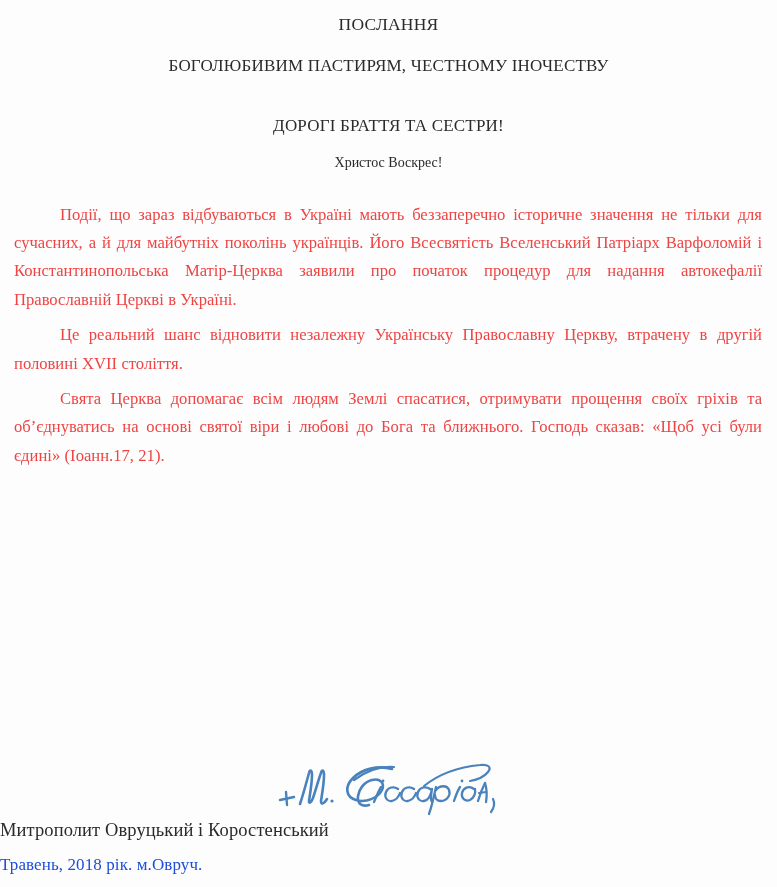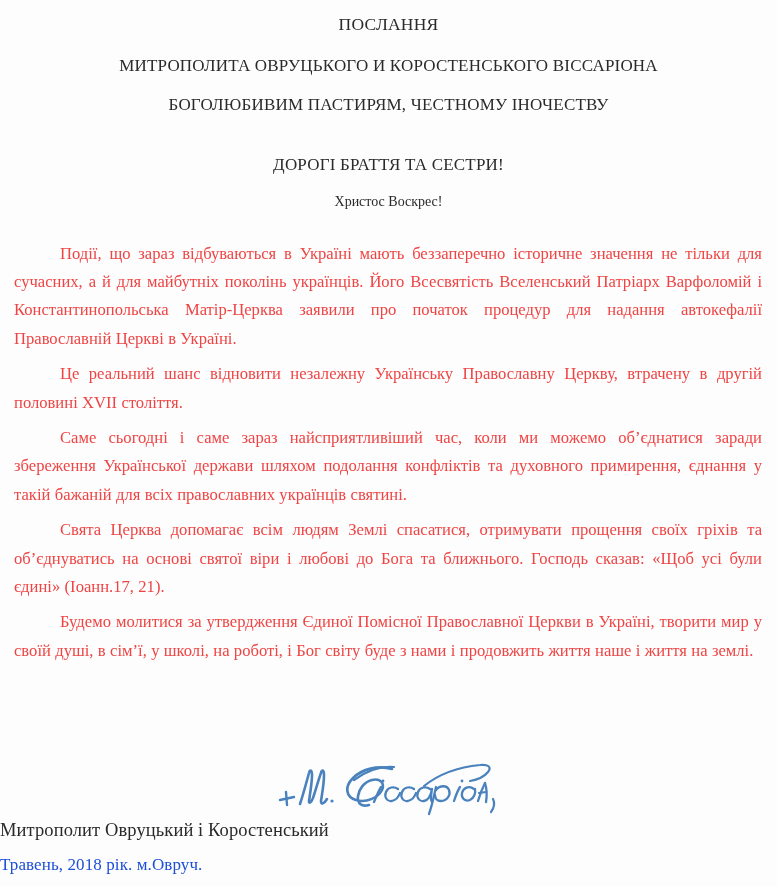--- a/index.html
+++ b/index.html
@@ -105,35 +105,32 @@
     letter-spacing: 0.1px;
   }
 </style>
 </head>
 <body>
 
 <div id="page">
 
   <div class="header">
     <div class="header-line title">ПОСЛАННЯ</div>
-    <div class="header-line sub">МИТРОПОЛИТА ОВРУЦЬКОГО И КОРОСТЕНСЬКОГО ВІССАРІОНА</div>
     <div class="header-line sub">БОГОЛЮБИВИМ ПАСТИРЯМ, ЧЕСТНОМУ ІНОЧЕСТВУ</div>
   </div>
 
   <div class="salutation">
     <div class="greet">ДОРОГІ БРАТТЯ ТА СЕСТРИ!</div>
     <div class="paschal">Христос Воскрес!</div>
   </div>
 
   <div class="body-text">
     <p>Події, що зараз відбуваються в Україні мають беззаперечно історичне значення не тільки для сучасних, а й для майбутніх поколінь українців. Його Всесвятість Вселенський Патріарх Варфоломій і Константинопольська Матір-Церква заявили про початок процедур для надання автокефалії Православній Церкві в Україні.</p>
     <p>Це реальний шанс відновити незалежну Українську Православну Церкву, втрачену в другій половині XVII століття.</p>
-    <p>Саме сьогодні і саме зараз найсприятливіший час, коли ми можемо об’єднатися заради збереження Української держави шляхом подолання конфліктів та духовного примирення, єднання у такій бажаній для всіх православних українців святині.</p>
     <p>Свята Церква допомагає всім людям Землі спасатися, отримувати прощення своїх гріхів та об’єднуватись на основі святої віри і любові до Бога та ближнього. Господь сказав: «Щоб усі були єдині» (Іоанн.17, 21).</p>
-    <p>Будемо молитися за утвердження Єдиної Помісної Православної Церкви в Україні, творити мир у своїй душі, в сім’ї, у школі, на роботі, і Бог світу  буде з нами і продовжить життя наше і життя на землі.</p>
   </div>
 
   <div class="sign-block">
 
     <div class="signature">
       <svg width="230" height="62" viewBox="0 0 230 62" aria-hidden="true">
         <g fill="none" stroke="#4a82bd" stroke-linecap="round" stroke-linejoin="round">
 
           <path d="M6 44 L20 41" stroke-width="2.4"></path>
           <path d="M12 36 L13 49" stroke-width="2.4"></path>

